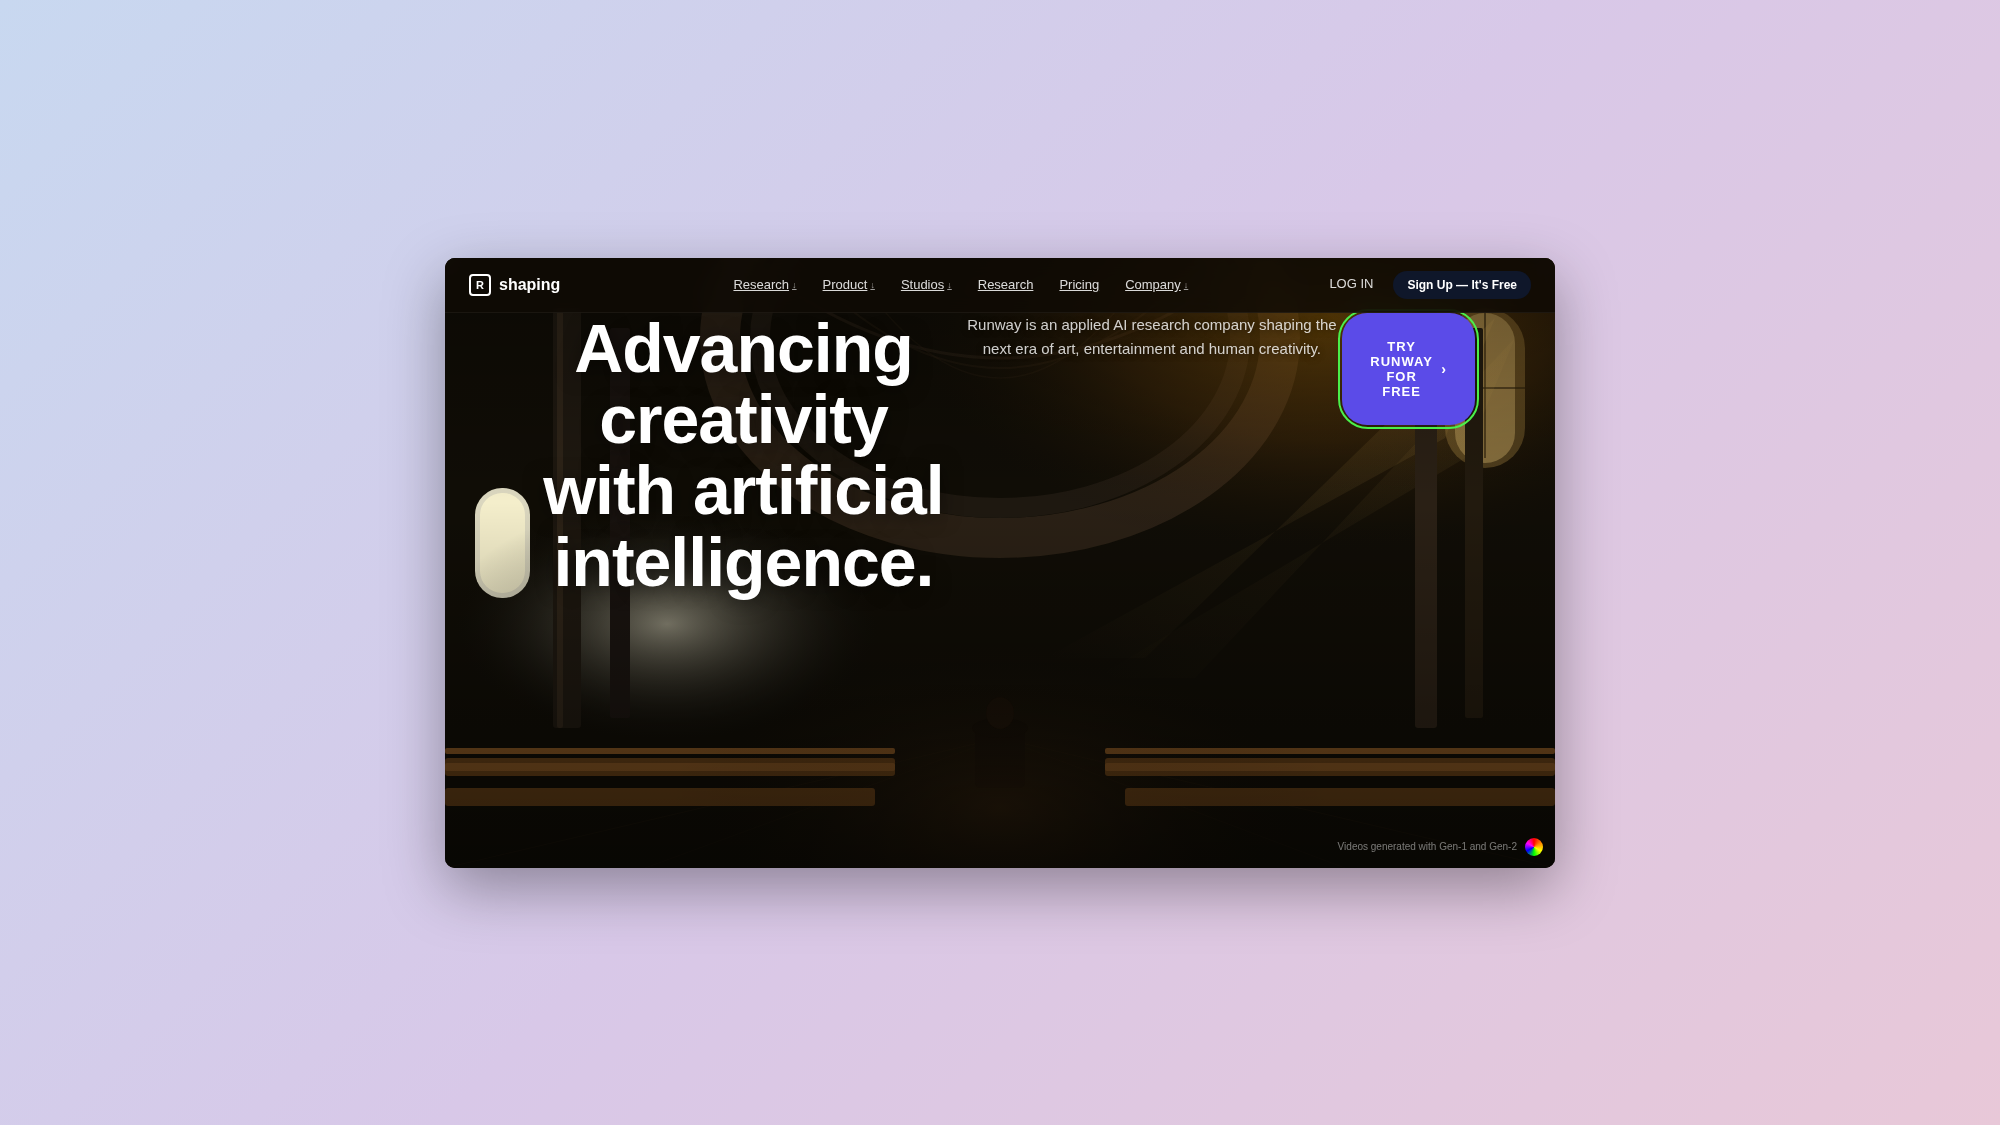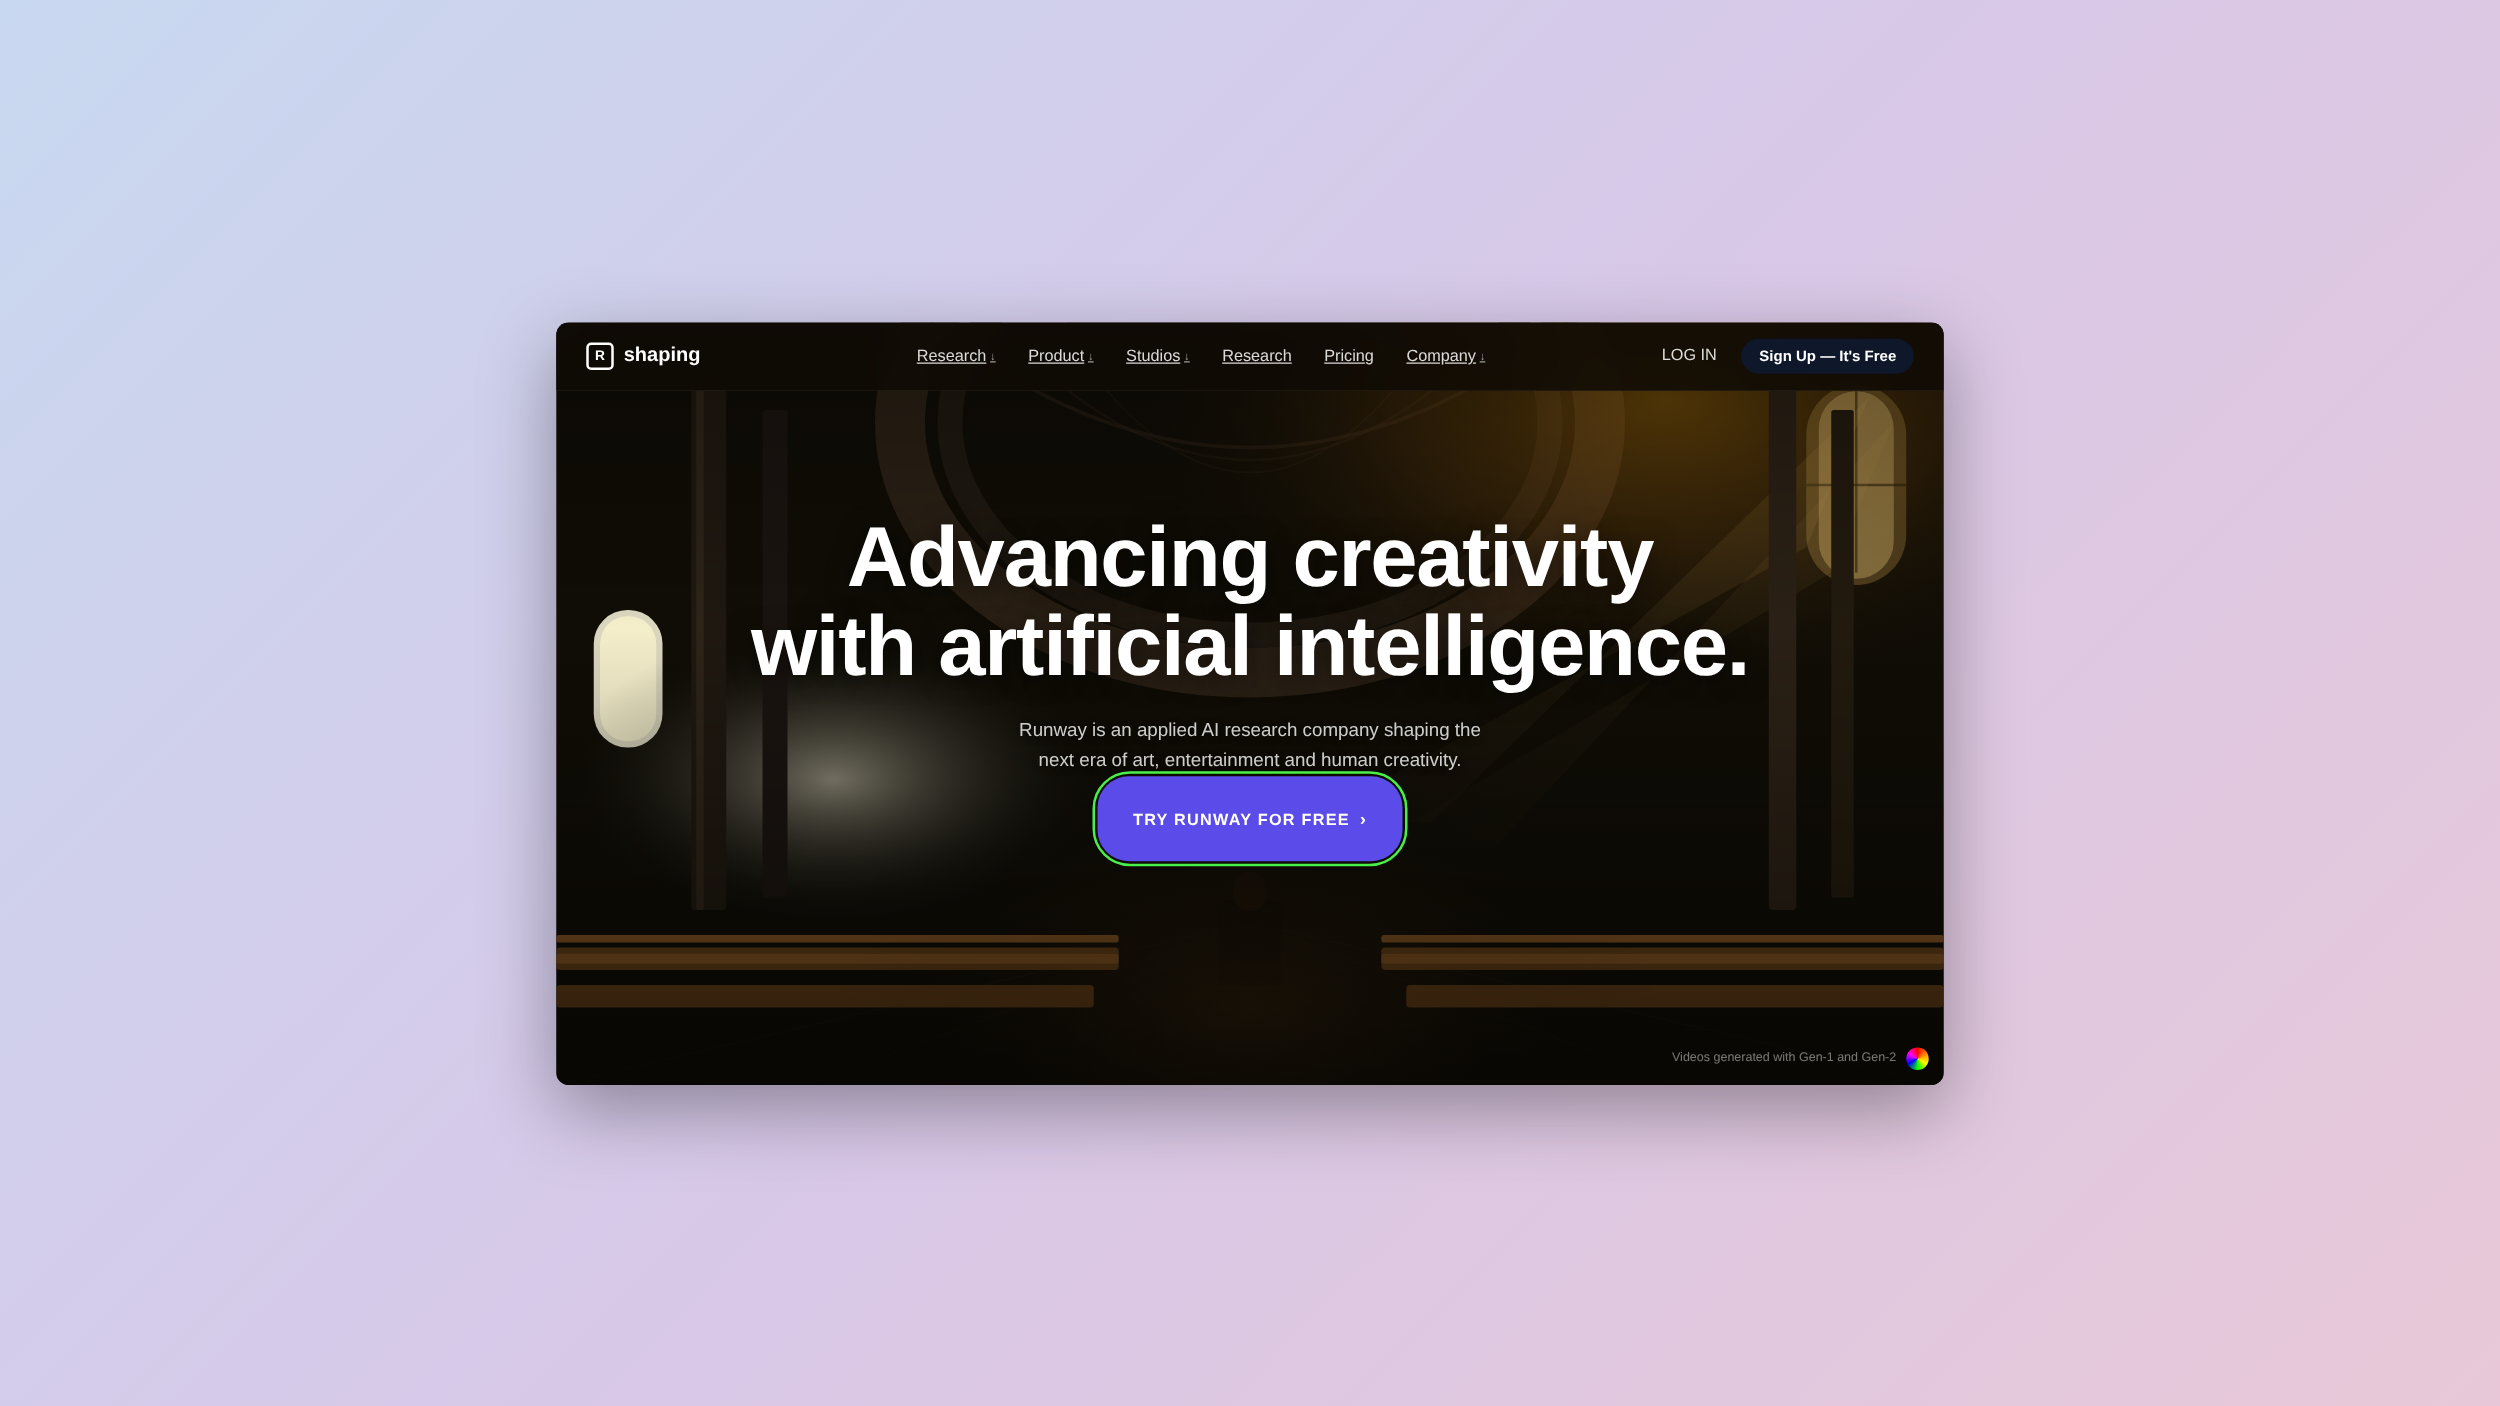--- a/index.html
+++ b/index.html
@@ -127,22 +127,21 @@
     }
 
     
     .hero-content {
       position: absolute;
       top: 55px;
       left: 0;
       right: 0;
       bottom: 0;
       display: flex;
-      flex-direction: column;
-      align-items: center;
+      align-items: flex-start;
       justify-content: center;
       text-align: center;
       padding: 0 80px;
       padding-bottom: 80px;
     }
 
     .hero-title {
       font-size: 68px;
       font-weight: 800;
       color: white;

